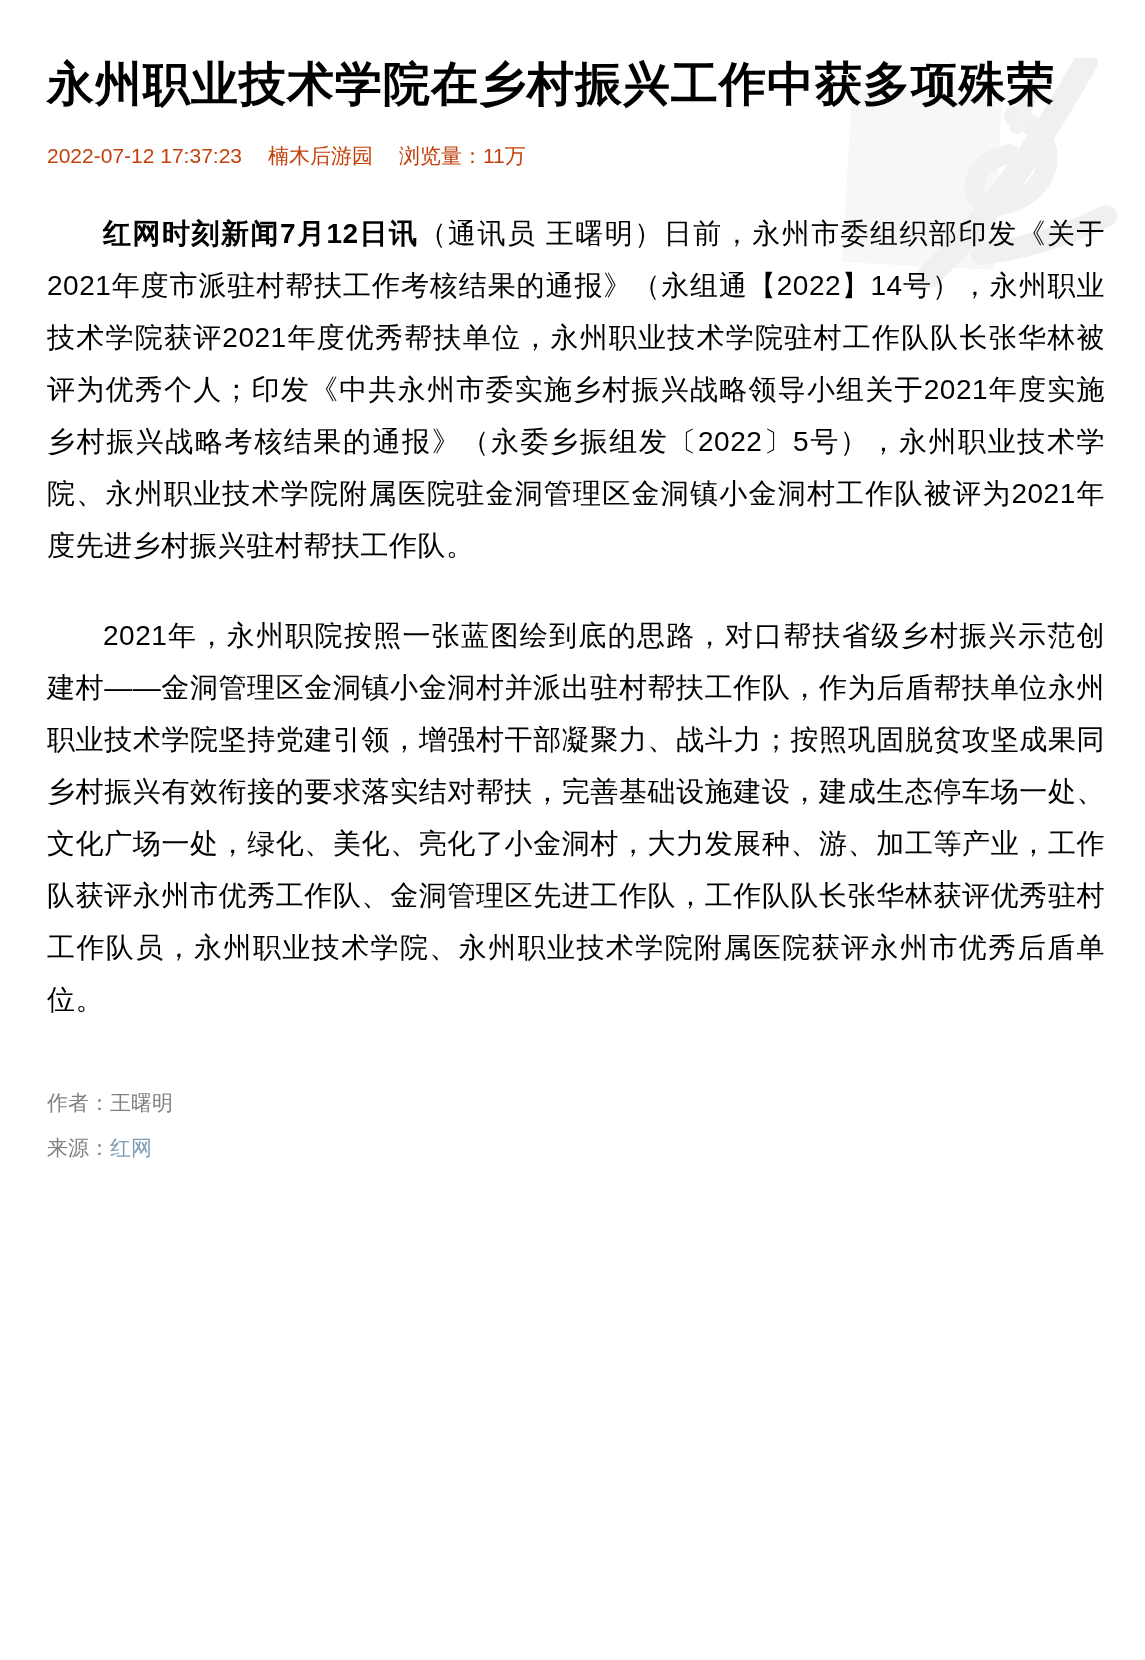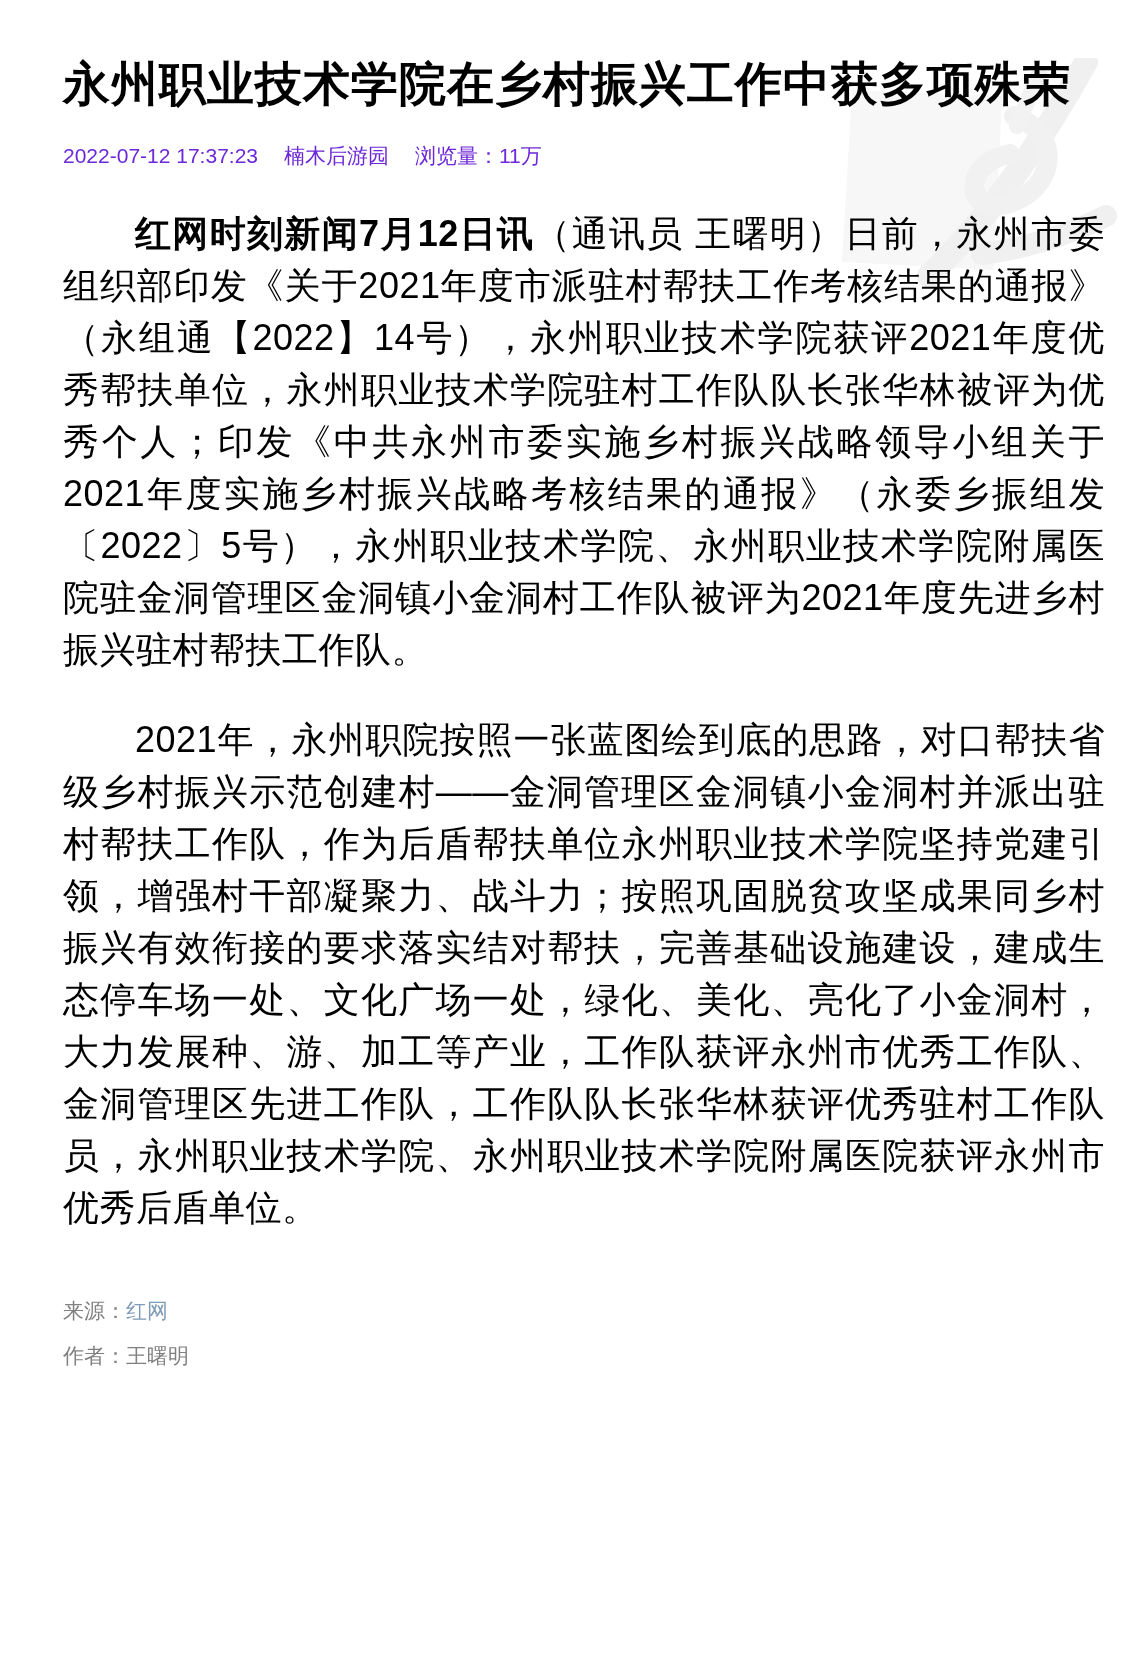--- a/index.html
+++ b/index.html
@@ -22,45 +22,45 @@
     top: 8px;
     right: 26px;
     width: 285px;
     height: 232px;
     z-index: 0;
     pointer-events: none;
   }
   .article {
     position: relative;
     z-index: 1;
-    padding: 0 40px 0 63px;
+    padding: 0 40px 0 47px;
   }
   .article-title {
     margin: 50px 0 0 0;
     font-size: 47px;
     line-height: 68px;
     font-weight: 700;
     color: #000000;
     letter-spacing: 1px;
   }
   .meta {
     margin-top: 24px;
     font-size: 21px;
-    color: #6d28d9;
+    color: #c2410c;
     display: flex;
     align-items: center;
   }
   .meta .meta-item { margin-right: 26px; }
   .meta .meta-views { margin-right: 12px; }
   .content {
     margin-top: 20px;
   }
   .content p {
     margin: 38px 0 0 0;
-    font-size: 36px;
+    font-size: 28px;
     line-height: 52px;
     color: #000000;
     text-align: justify;
     text-indent: 2em;
     letter-spacing: 0.5px;
   }
   .content p b { font-weight: 700; }
   .footer {
     margin-top: 62px;
     font-size: 21px;
@@ -99,21 +99,21 @@
       <span class="meta-item meta-views">浏览量：11万</span>
     </div>
 
     <div class="content">
       <p><b>红网时刻新闻7月12日讯</b><span>（通讯员 王曙明）日前，永州市委组织部印发《关于2021年度市派驻村帮扶工作考核结果的通报》（永组通【2022】14号），永州职业技术学院获评2021年度优秀帮扶单位，永州职业技术学院驻村工作队队长张华林被评为优秀个人；印发《中共永州市委实施乡村振兴战略领导小组关于2021年度实施乡村振兴战略考核结果的通报》（永委乡振组发〔2022〕5号），永州职业技术学院、永州职业技术学院附属医院驻金洞管理区金洞镇小金洞村工作队被评为2021年度先进乡村振兴驻村帮扶工作队。</span></p>
       <p><b></b><span>2021年，永州职院按照一张蓝图绘到底的思路，对口帮扶省级乡村振兴示范创建村——金洞管理区金洞镇小金洞村并派出驻村帮扶工作队，作为后盾帮扶单位永州职业技术学院坚持党建引领，增强村干部凝聚力、战斗力；按照巩固脱贫攻坚成果同乡村振兴有效衔接的要求落实结对帮扶，完善基础设施建设，建成生态停车场一处、文化广场一处，绿化、美化、亮化了小金洞村，大力发展种、游、加工等产业，工作队获评永州市优秀工作队、金洞管理区先进工作队，工作队队长张华林获评优秀驻村工作队员，永州职业技术学院、永州职业技术学院附属医院获评永州市优秀后盾单位。</span></p>
     </div>
 
     <div class="footer">
       <div class="footer-row">
-        <span>来源：</span><a class="src-link">红网</a>
+        <span>作者：</span><span>王曙明</span>
       </div>
       <div class="footer-row">
-        <span>作者：</span><span>王曙明</span>
+        <span>来源：</span><a class="src-link">红网</a>
       </div>
     </div>
 
   </div>
 </div>
 
 </body></html>

